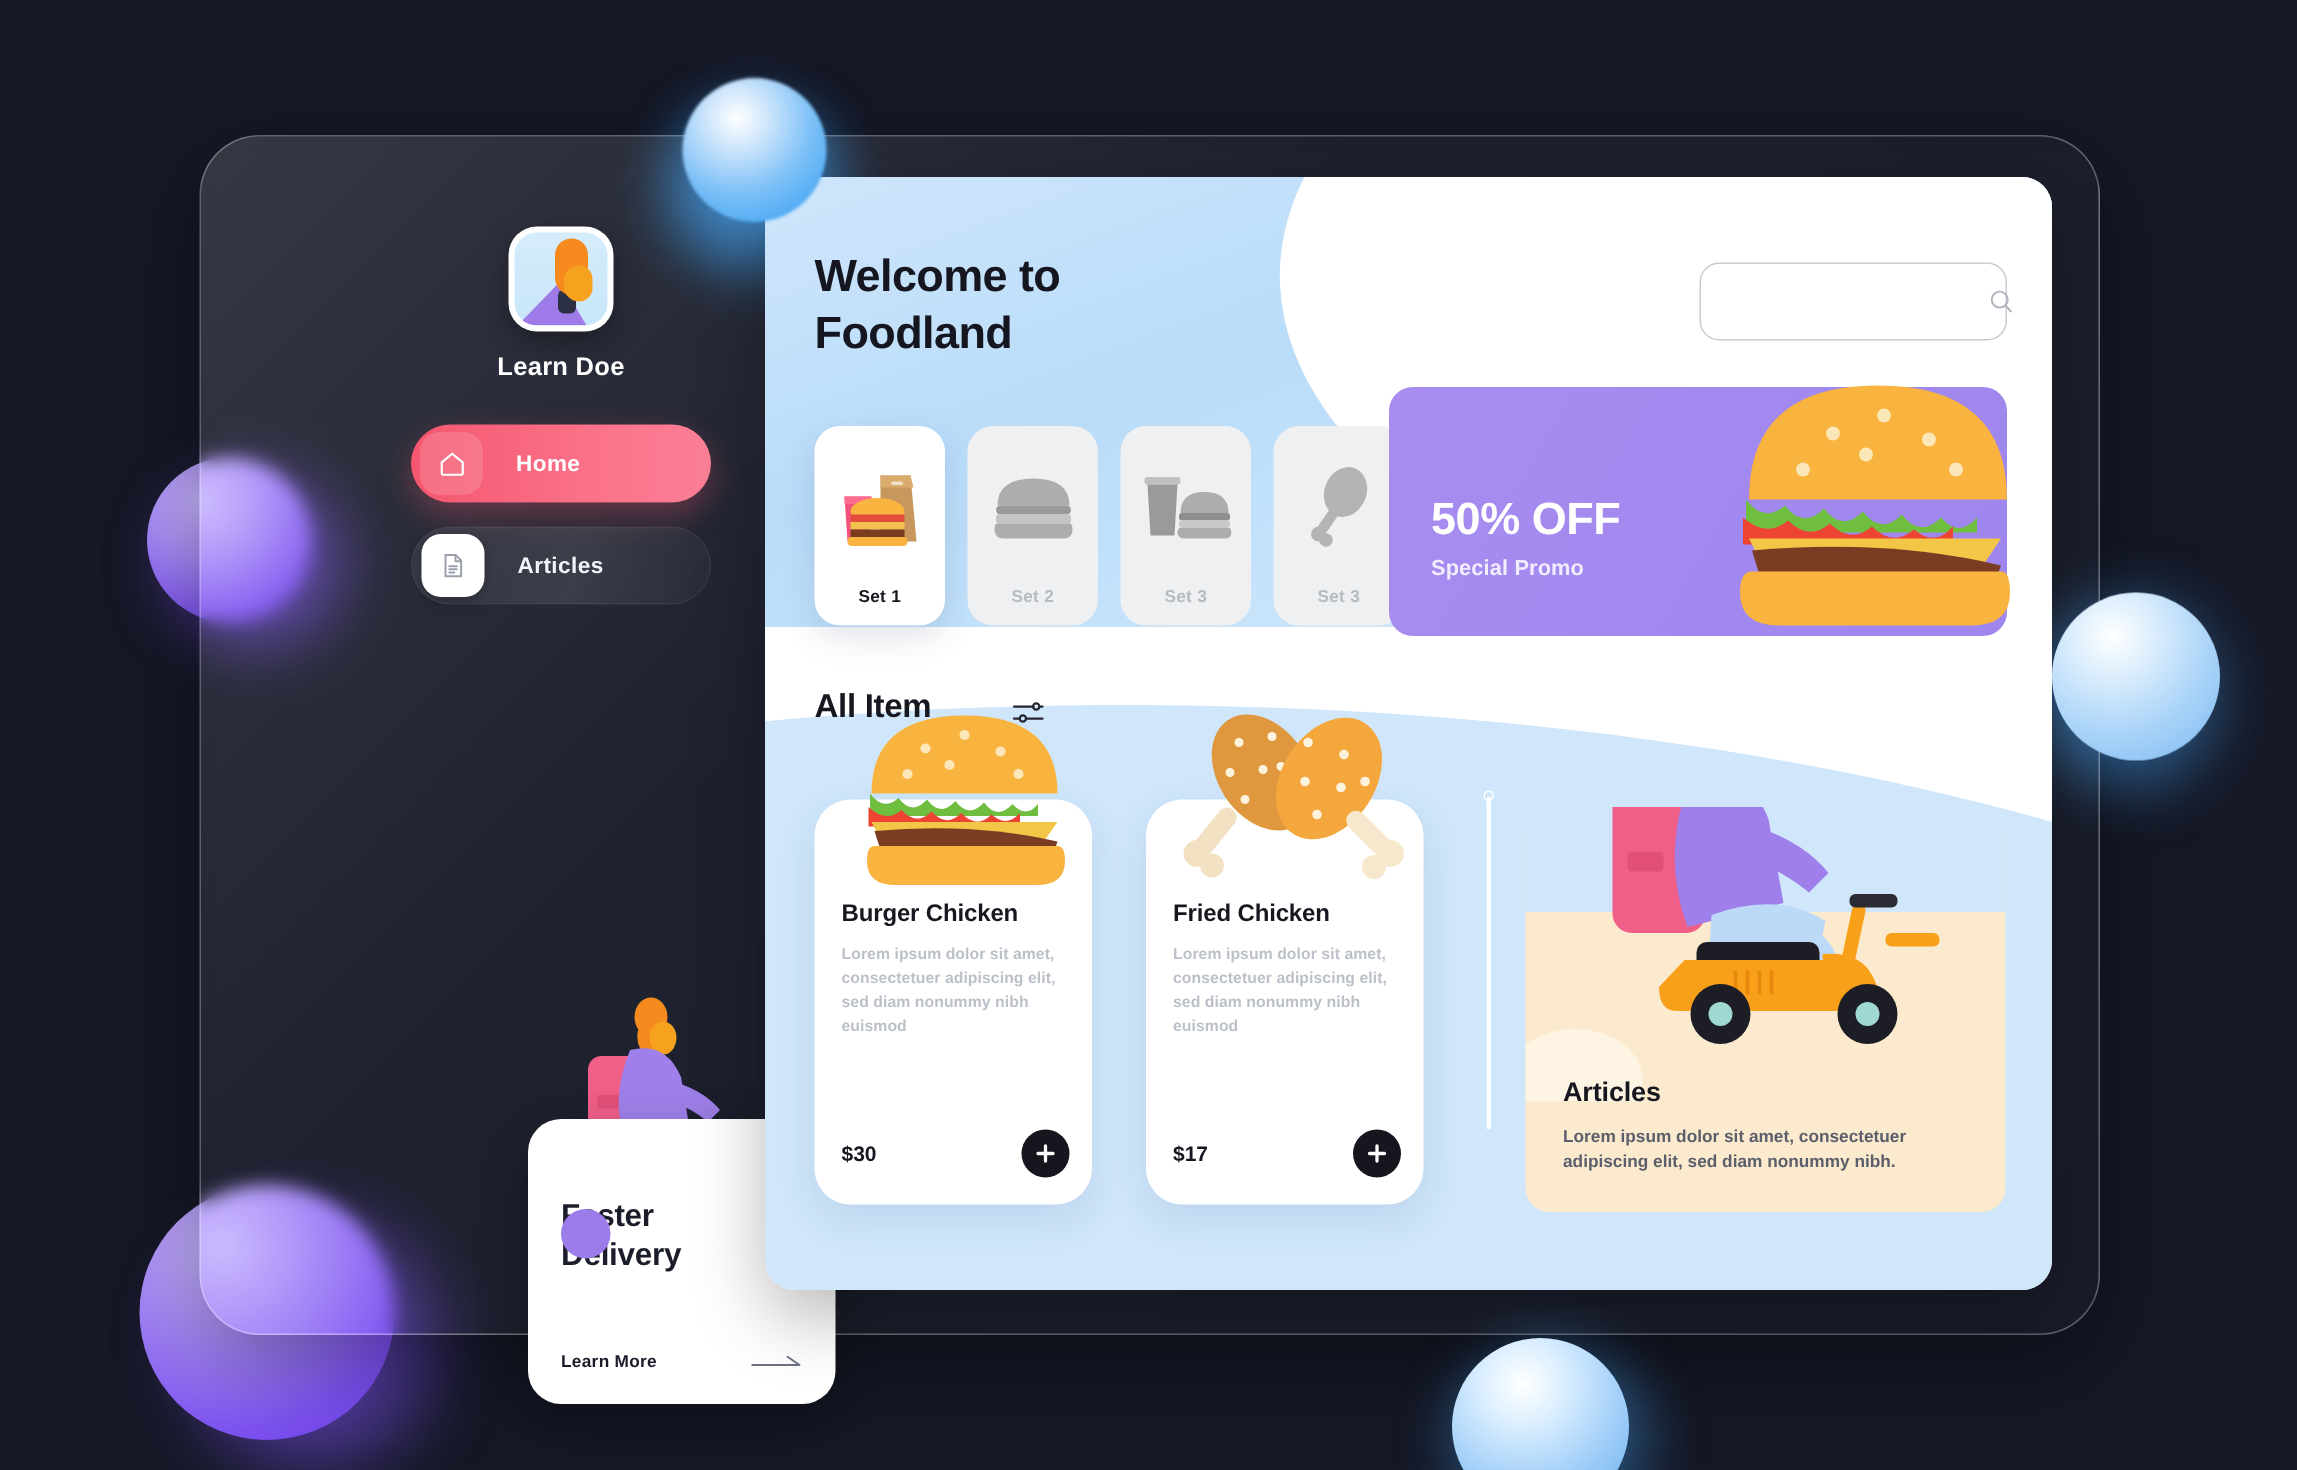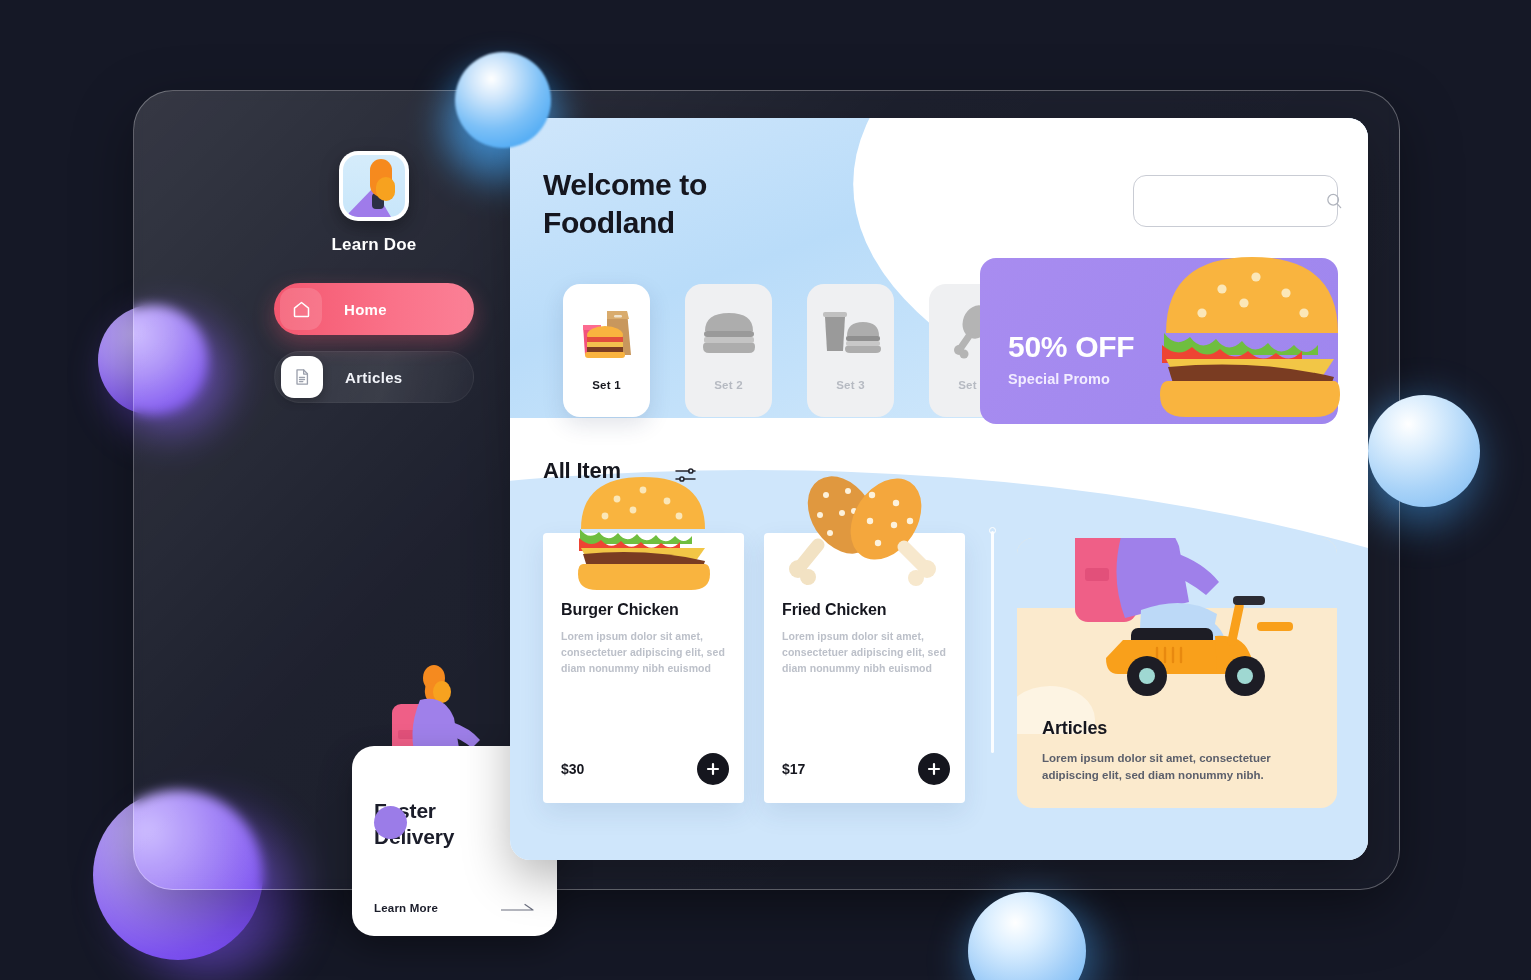--- a/index.html
+++ b/index.html
@@ -185,50 +185,49 @@
   .searchbox input {
     flex:1; border:none; outline:none; background:transparent;
     font-family:"Liberation Sans", sans-serif; font-size:13px; color:#3a3d49;
   }
 
   
   .sets { position:absolute; left:33px; top:166px; display:flex; gap:15px; }
   .set-chip {
     width:87px; height:133px; border-radius:17px;
     display:flex; flex-direction:column; align-items:center; justify-content:flex-end;
-    padding-bottom:26px; cursor:pointer;
+    padding-bottom:13px; cursor:pointer;
     background:#eff0f2;
-    margin-left:20px;
   }
   .set-chip.active { background:#ffffff; box-shadow:0 8px 22px rgba(30,50,90,.13); }
   .set-art { flex:1; width:100%; display:flex; align-items:center; justify-content:center; }
   .set-label { font-size:11.5px; font-weight:bold; color:#b6bac2; letter-spacing:.2px; }
   .set-chip.active .set-label { color:#17181f; }
 
   
   .banner {
-    position:absolute; right:30px; top:140px; width:358px; height:166px;
+    position:absolute; right:30px; top:140px; width:412px; height:166px;
     background:linear-gradient(120deg,#a88cf0 0%, #a289ef 55%, #9f86ee 100%);
     border-radius:16px;
   }
   .banner-pct { position:absolute; left:28px; top:72px; font-size:30px; font-weight:bold; color:#ffffff; letter-spacing:-.3px; }
   .banner-sub { position:absolute; left:28px; top:113px; font-size:14.5px; font-weight:bold; color:#f2ecff; letter-spacing:.1px; }
   .banner-burger { position:absolute; right:-14px; top:-17px; width:200px; height:190px; }
 
   
   .allitem {
     position:absolute; left:33px; top:340px;
     font-size:22px; font-weight:bold; color:#16171f; letter-spacing:-.2px;
   }
   .filter-icon { position:absolute; left:165px; top:348px; cursor:pointer; }
 
   
   .prod-card {
-    position:absolute; top:415px; width:201px; height:270px;
-    background:#ffffff; border-radius:4px;
+    position:absolute; top:415px; width:185px; height:270px;
+    background:#ffffff; border-radius:24px;
     box-shadow:0 10px 26px rgba(40,70,120,.10);
   }
   .prod-card.c1 { left:33px; }
   .prod-card.c2 { left:254px; }
   .prod-art { position:absolute; left:0; right:0; top:-70px; height:130px; }
   .prod-name { position:absolute; left:18px; top:68px; font-size:16px; font-weight:bold; color:#16171f; letter-spacing:-.1px; }
   .prod-desc {
     position:absolute; left:18px; right:18px; top:96px;
     font-size:10.5px; font-weight:bold; color:#bcc0c9; line-height:1.52; letter-spacing:.05px;
   }

